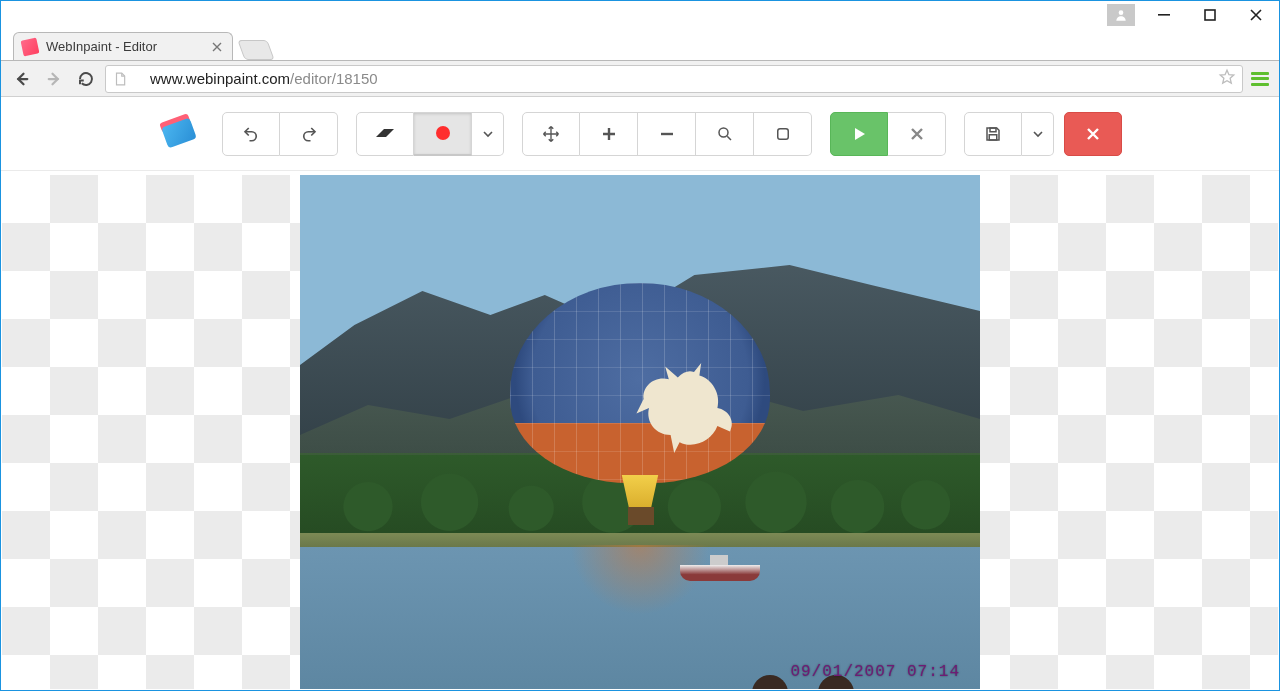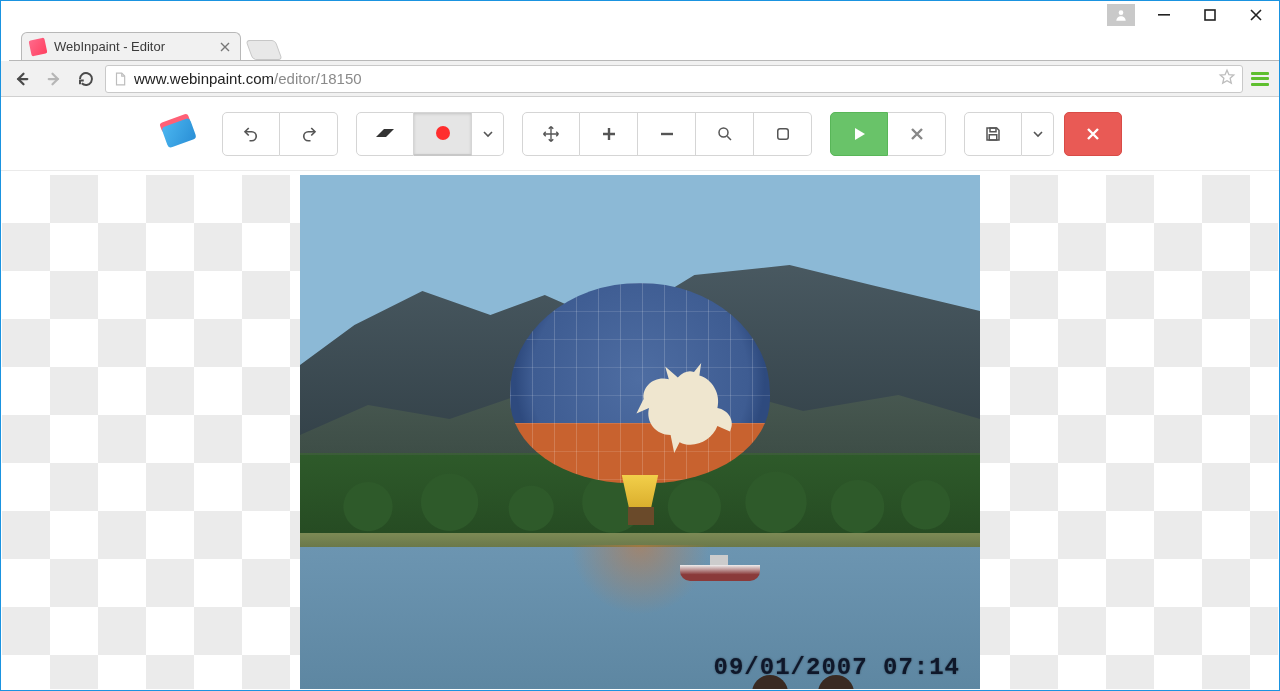--- a/index.html
+++ b/index.html
@@ -41,21 +41,20 @@
   .user-badge svg { display:block; }
 
   
   .tabstrip {
     height: 33px;
     background: #fff;
     position: relative;
     display: flex;
     align-items: flex-end;
     padding-left: 12px;
-    margin-left: 8px;
   }
   .tab {
     height: 28px;
     min-width: 220px;
     background: #f3f3f3;
     border: 1px solid #b8b8b8;
     border-bottom: none;
     border-top-left-radius: 6px;
     border-top-right-radius: 6px;
     display: flex;
@@ -97,21 +96,21 @@
   .nav-btn.disabled { opacity: .35; }
   .addr {
     flex: 1;
     height: 28px;
     background: #fff;
     border: 1px solid #c9c9c9;
     border-radius: 3px;
     display: flex;
     align-items: center;
     padding: 0 6px;
-    gap: 6px;
+    gap: 22px;
   }
   .addr .page-icon { width:16px; height:16px; display:flex; align-items:center; justify-content:center; color:#bdbdbd;}
   .addr .url { font-size: 15px; font-family: Arial, sans-serif; display:flex; }
   .addr .url .host { color:#222; }
   .addr .url .path { color:#8a8a8a; }
   .addr .star { margin-left:auto; color:#bdbdbd; }
   .chrome-menu {
     width:22px; height:22px;
     display:flex; flex-direction:column; justify-content:space-between;
     padding: 4px 2px;
@@ -273,23 +272,23 @@
   }
   .boat {
     position:absolute; left:380px; top:390px; width:80px; height:16px;
     background: linear-gradient(#eee,#8a3a3a 60%);
     border-radius: 0 0 10px 10px;
   }
   .boat::before { content:""; position:absolute; left:30px; top:-10px; width:18px; height:10px; background:#ccc; }
   .timestamp {
     position:absolute; right:20px; bottom:14px;
     font-family: "Courier New", monospace;
-    font-weight: bold;
-    font-size: 24px;
-    color:#0f172a;
+    font-weight: normal;
+    font-size: 16px;
+    color:#701a75;
     text-shadow: 0 0 2px rgba(0,0,0,.5);
     letter-spacing: 1px;
   }
   .heads {
     position:absolute; left:452px; bottom:0; display:flex; gap:30px;
   }
   .heads .h { width:36px; height:20px; background:#3a2a22; border-radius: 18px 18px 0 0; }
 </style>
 </head>
 <body>

